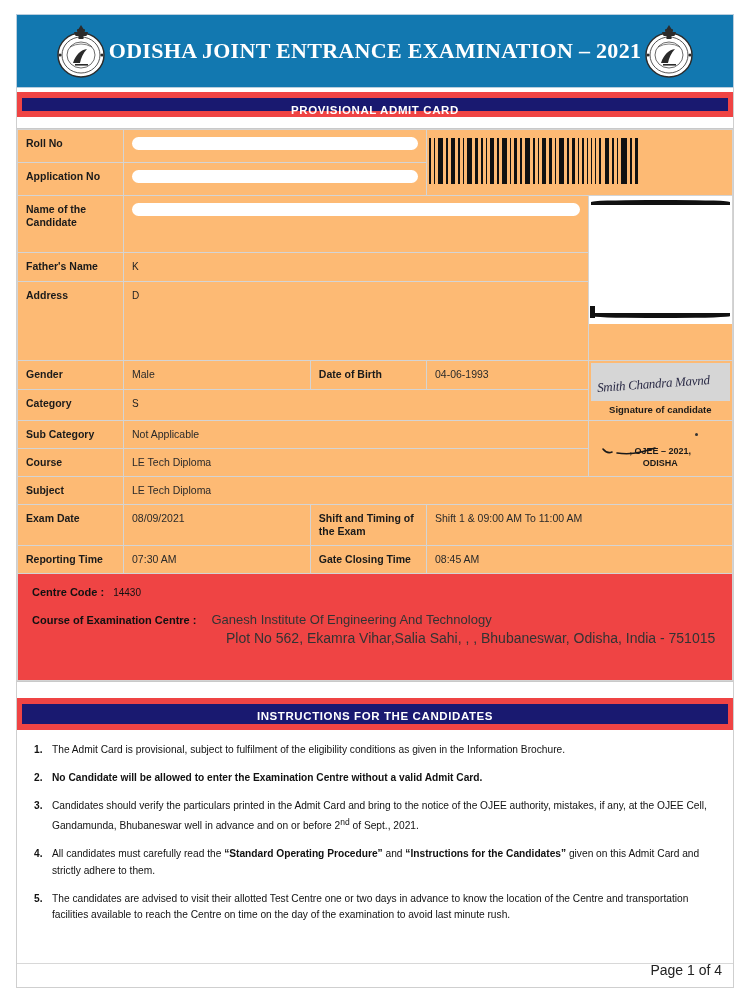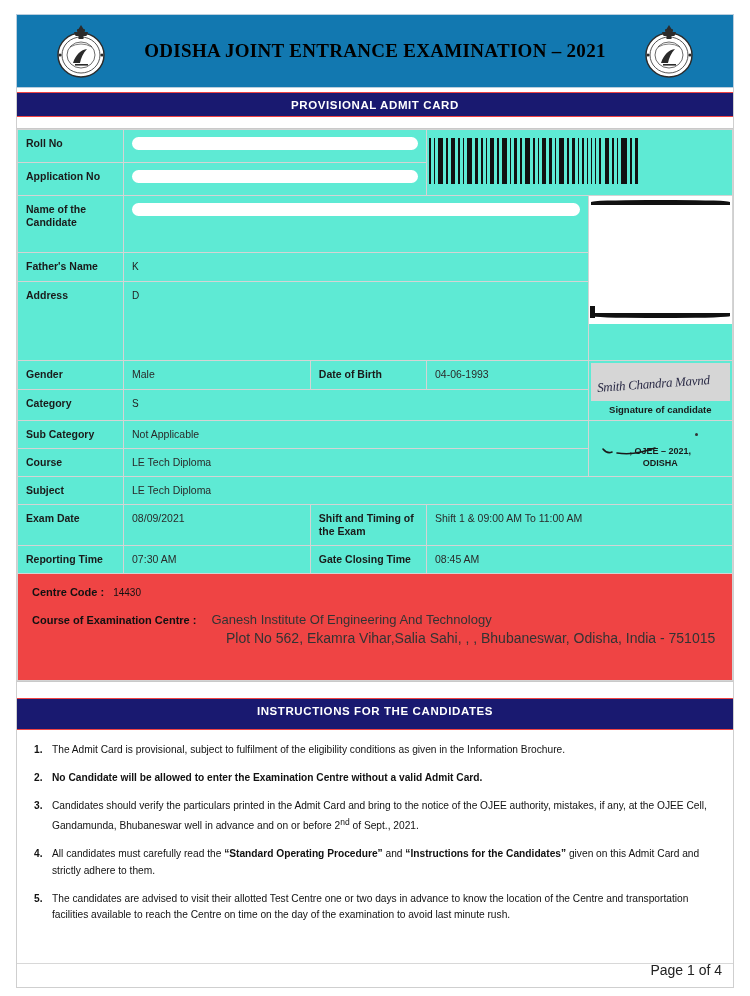--- a/index.html
+++ b/index.html
@@ -40,22 +40,22 @@
     background: #1278b0;
     display: flex;
     align-items: center;
     justify-content: center;
     border: 1px solid #b9cede;
     box-sizing: border-box;
   }
   .header-title {
     font-family: "Liberation Serif", serif;
     font-weight: bold;
-    font-size: 19px;
-    color: #000000;
+    font-size: 22px;
+    color: #ffffff;
     letter-spacing: 0.3px;
     text-align: left;
     white-space: nowrap;
   }
   .emblem {
     position: absolute;
     top: 50%;
     transform: translateY(-50%);
     width: 56px;
     height: 60px;
@@ -65,21 +65,21 @@
 
   
   .navy-bar {
     background: #191970;
     color: #ffffff;
     font-size: 11.5px;
     font-weight: bold;
     letter-spacing: 0.6px;
     text-align: center;
     padding: 6px 0 6px 0;
-    border: 1px solid #ef4444;
+    border: 6px solid #ef4444;
     box-sizing: border-box;
   }
   .bar-provisional { margin-top: 4px; height: 25px; }
   .bar-instructions { margin-top: 16px; height: 32px; }
 
   
   .details-wrap {
     margin-top: 11px;
     border: 1px solid #c9c9c9;
     background: #fff;
@@ -89,21 +89,21 @@
     border-collapse: collapse;
     width: 100%;
     table-layout: fixed;
   }
   table.details td {
     border: 1px solid #d4d4d4;
     vertical-align: top;
     padding: 7px 8px;
     font-size: 10.5px;
     line-height: 1.25;
-    background: #5eead4;
+    background: #fdba74;
   }
   td.lbl {
     background: #efefef;
     font-weight: bold;
     font-size: 11px;
     color: #1a1a1a;
     white-space: normal;
   }
   td.lbl-mid {
     background: #efefef;

